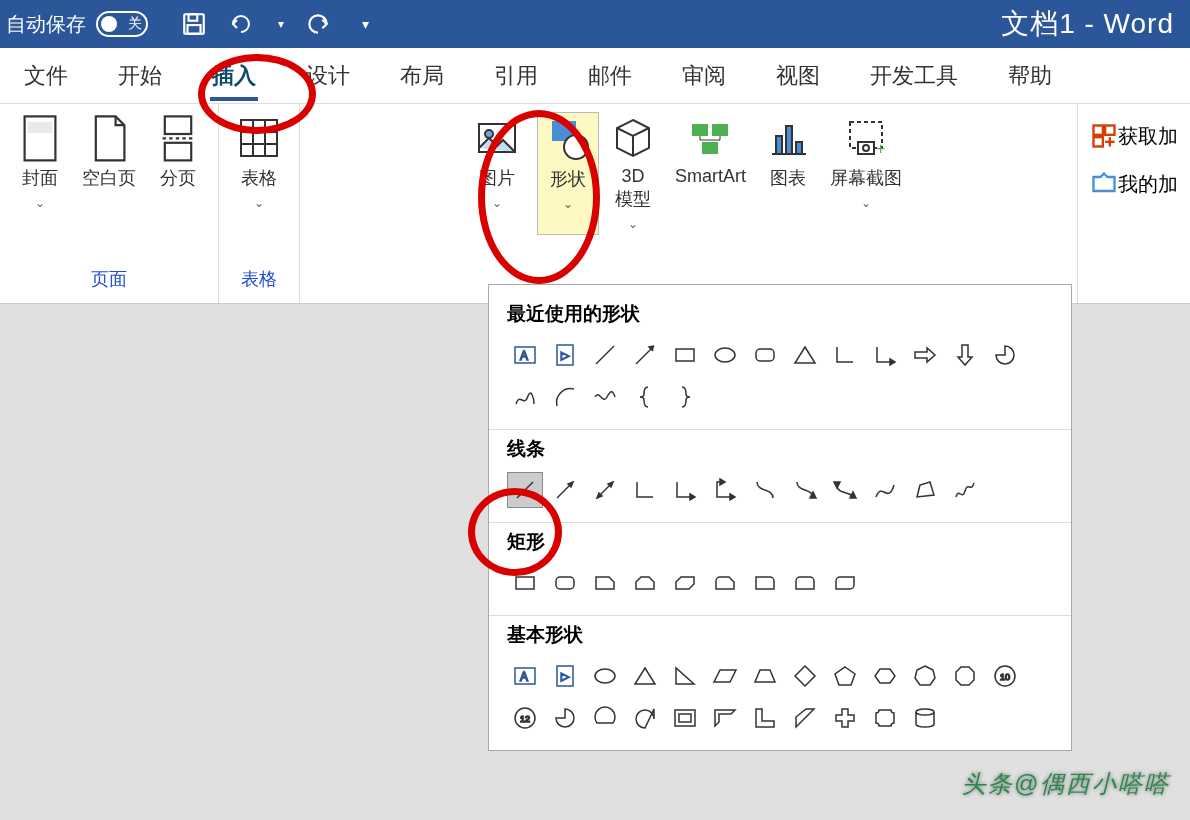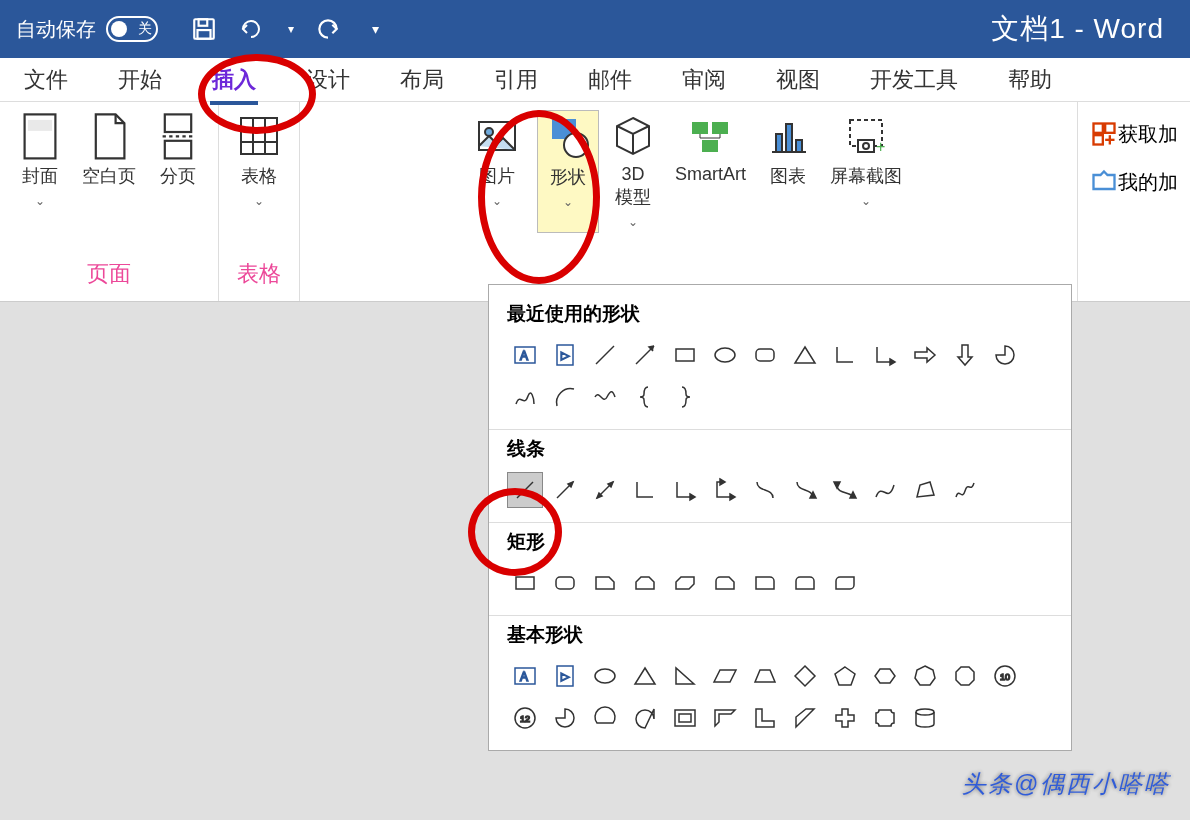--- a/index.html
+++ b/index.html
@@ -1,40 +1,40 @@
 <!DOCTYPE html>
 <html><head>
 <meta charset="utf-8">
 <style>
 * { margin: 0; padding: 0; box-sizing: border-box; font-family: "Microsoft YaHei", "Segoe UI", sans-serif; }
 body { width: 1190px; height: 820px; background: #e0e0e0; overflow: hidden; position: relative; }
 
 
-.titlebar { height: 58px; background: #2b579a; display: flex; align-items: center; padding: 0 16px; color: #fff; }
+.titlebar { height: 48px; background: #2b579a; display: flex; align-items: center; padding: 0 6px; color: #fff; }
 .autosave { display: flex; align-items: center; gap: 10px; font-size: 20px; }
 .toggle { width: 52px; height: 26px; border: 2px solid #fff; border-radius: 14px; position: relative; display: inline-flex; align-items: center; justify-content: flex-end; padding-right: 4px; font-size: 14px; }
 .toggle::before { content: ""; position: absolute; left: 3px; width: 16px; height: 16px; border-radius: 50%; background: #fff; }
 .qat { display: flex; align-items: center; gap: 18px; margin-left: 30px; }
 .qat-btn { width: 32px; height: 32px; display: flex; align-items: center; justify-content: center; }
 .title-center { flex: 1; text-align: right; font-size: 28px; padding-right: 10px; letter-spacing: 1px; }
 
 
-.tabs { height: 44px; background: #fff; display: flex; align-items: center; padding: 0 18px; gap: 38px; font-size: 22px; color: #333; border-bottom: 1px solid #ddd; position: relative; }
+.tabs { height: 56px; background: #fff; display: flex; align-items: center; padding: 0 18px; gap: 38px; font-size: 22px; color: #333; border-bottom: 1px solid #ddd; position: relative; }
 .tab { cursor: pointer; padding: 4px 6px; position: relative; }
-.tab.active { color: #6d28d9; font-weight: bold; }
+.tab.active { color: #0c4a6e; font-weight: bold; }
 .tab.active::after { content: ""; position: absolute; left: 4px; right: 4px; bottom: -6px; height: 4px; background: #2b579a; }
 
 
 .ribbon { height: 200px; background: #fff; display: flex; border-bottom: 1px solid #ccc; }
 .group { display: flex; flex-direction: column; align-items: center; padding: 8px 10px 0; border-right: 1px solid #ddd; }
 .group-row { display: flex; gap: 4px; }
 .rbtn { display: flex; flex-direction: column; align-items: center; gap: 6px; padding: 4px 8px; font-size: 18px; color: #333; cursor: pointer; min-width: 60px; }
 .rbtn .ico { width: 44px; height: 44px; display: flex; align-items: center; justify-content: center; }
 .rbtn .caret { font-size: 12px; color: #666; }
-.group-label { font-size: 22px; color: #ec4899; margin-top: auto; padding: 8px 0 12px; }
+.group-label { font-size: 18px; color: #1d4ed8; margin-top: auto; padding: 8px 0 12px; }
 .rbtn.shapes { background: #fef9c3; border: 1px solid #bbb; margin-left: 6px; }
 
 
 .side-panel { padding: 18px 12px; font-size: 20px; display: flex; flex-direction: column; gap: 20px; }
 .side-item { display: flex; align-items: center; }
 
 
 .shapes-panel { position: absolute; left: 488px; top: 284px; width: 584px; background: #fff; border: 1px solid #aaa; z-index: 10; padding: 10px 0 0; max-height: 540px; overflow: hidden; }
 .sp-section { padding: 6px 18px 14px; border-bottom: 1px solid #ddd; }
 .sp-title { font-weight: bold; font-size: 19px; margin-bottom: 10px; }
@@ -43,21 +43,21 @@
 .shape-cell.highlight { background: #ccc; border: 1px solid #888; }
 .shape-cell svg { width: 26px; height: 26px; }
 
 
 .red-circle { position: absolute; border: 7px solid #d90000; border-radius: 50%; pointer-events: none; z-index: 20; }
 .rc1 { left: 198px; top: 54px; width: 118px; height: 80px; }
 .rc2 { left: 478px; top: 110px; width: 122px; height: 174px; }
 .rc3 { left: 468px; top: 488px; width: 94px; height: 88px; }
 
 
-.watermark { position: absolute; right: 20px; bottom: 20px; font-size: 24px; color: #1d4ed8; opacity: 0.9; text-shadow: 0 0 4px rgba(0,0,0,0.6); font-style: italic; letter-spacing: 2px; z-index: 50;}
+.watermark { position: absolute; right: 20px; bottom: 20px; font-size: 24px; color: #15803d; opacity: 0.9; text-shadow: 0 0 4px rgba(0,0,0,0.6); font-style: italic; letter-spacing: 2px; z-index: 50;}
 </style>
 </head>
 <body>
 
 <div class="titlebar">
   <div class="autosave">
     <span>自动保存</span>
     <span class="toggle">关</span>
   </div>
   <div class="qat">

